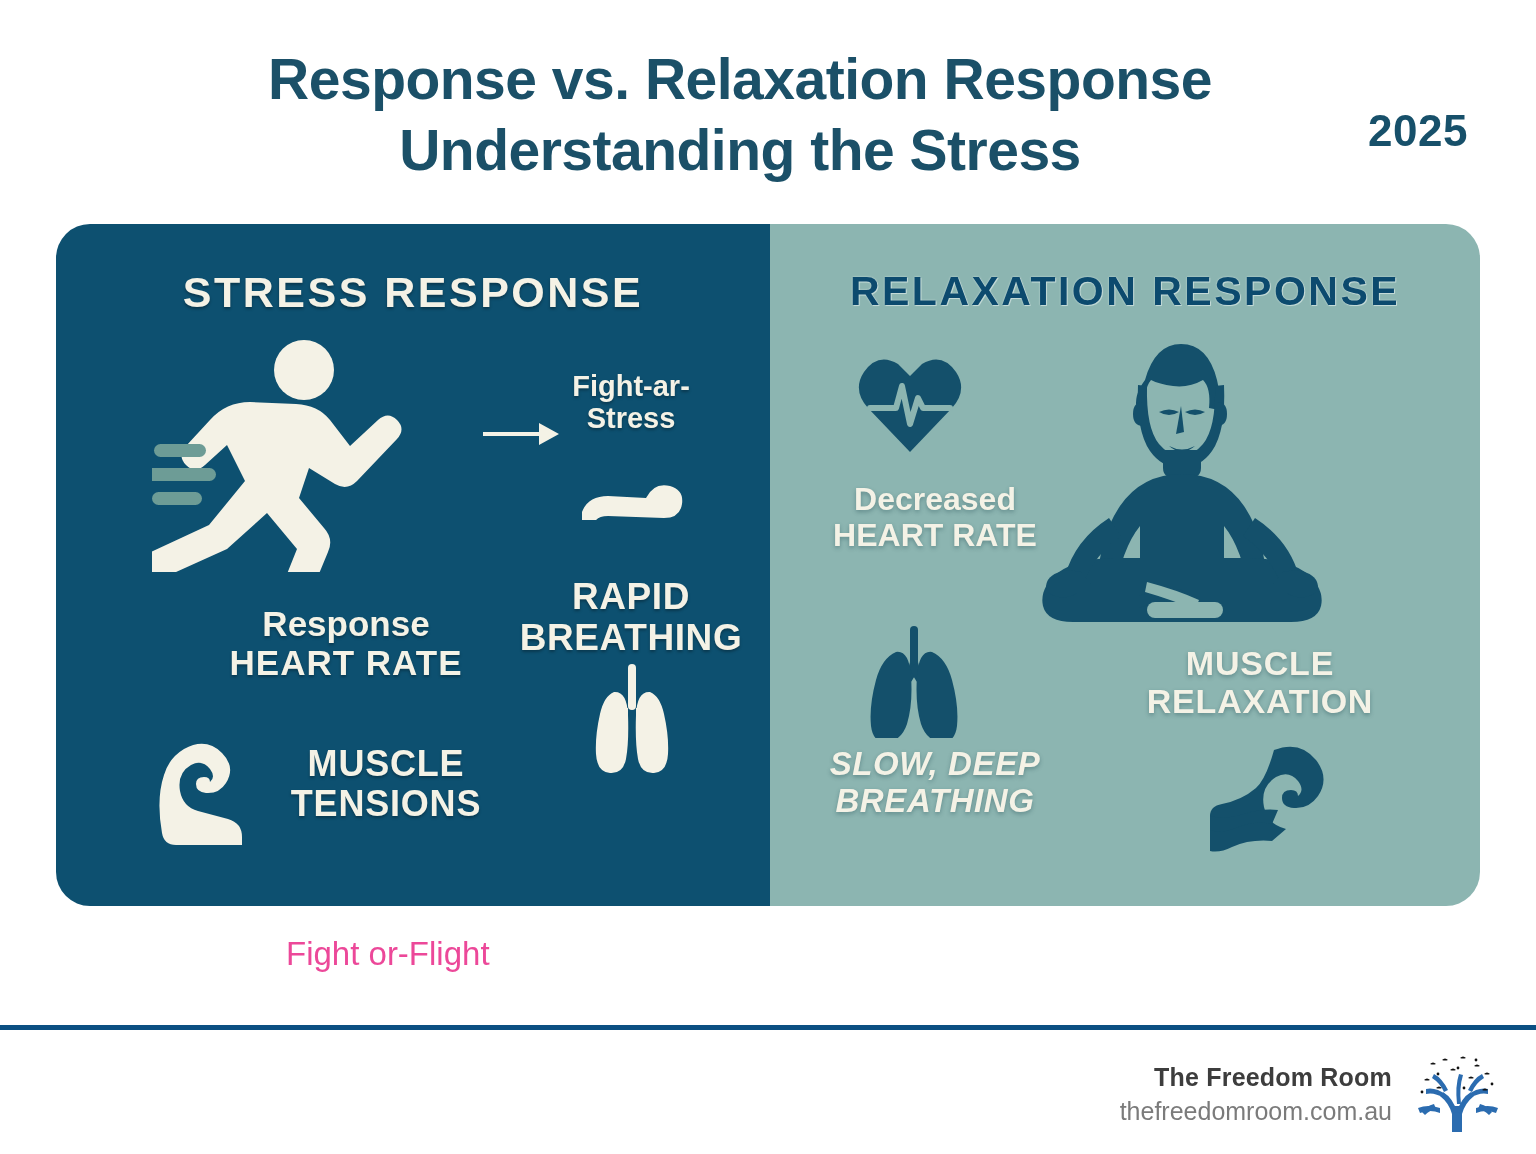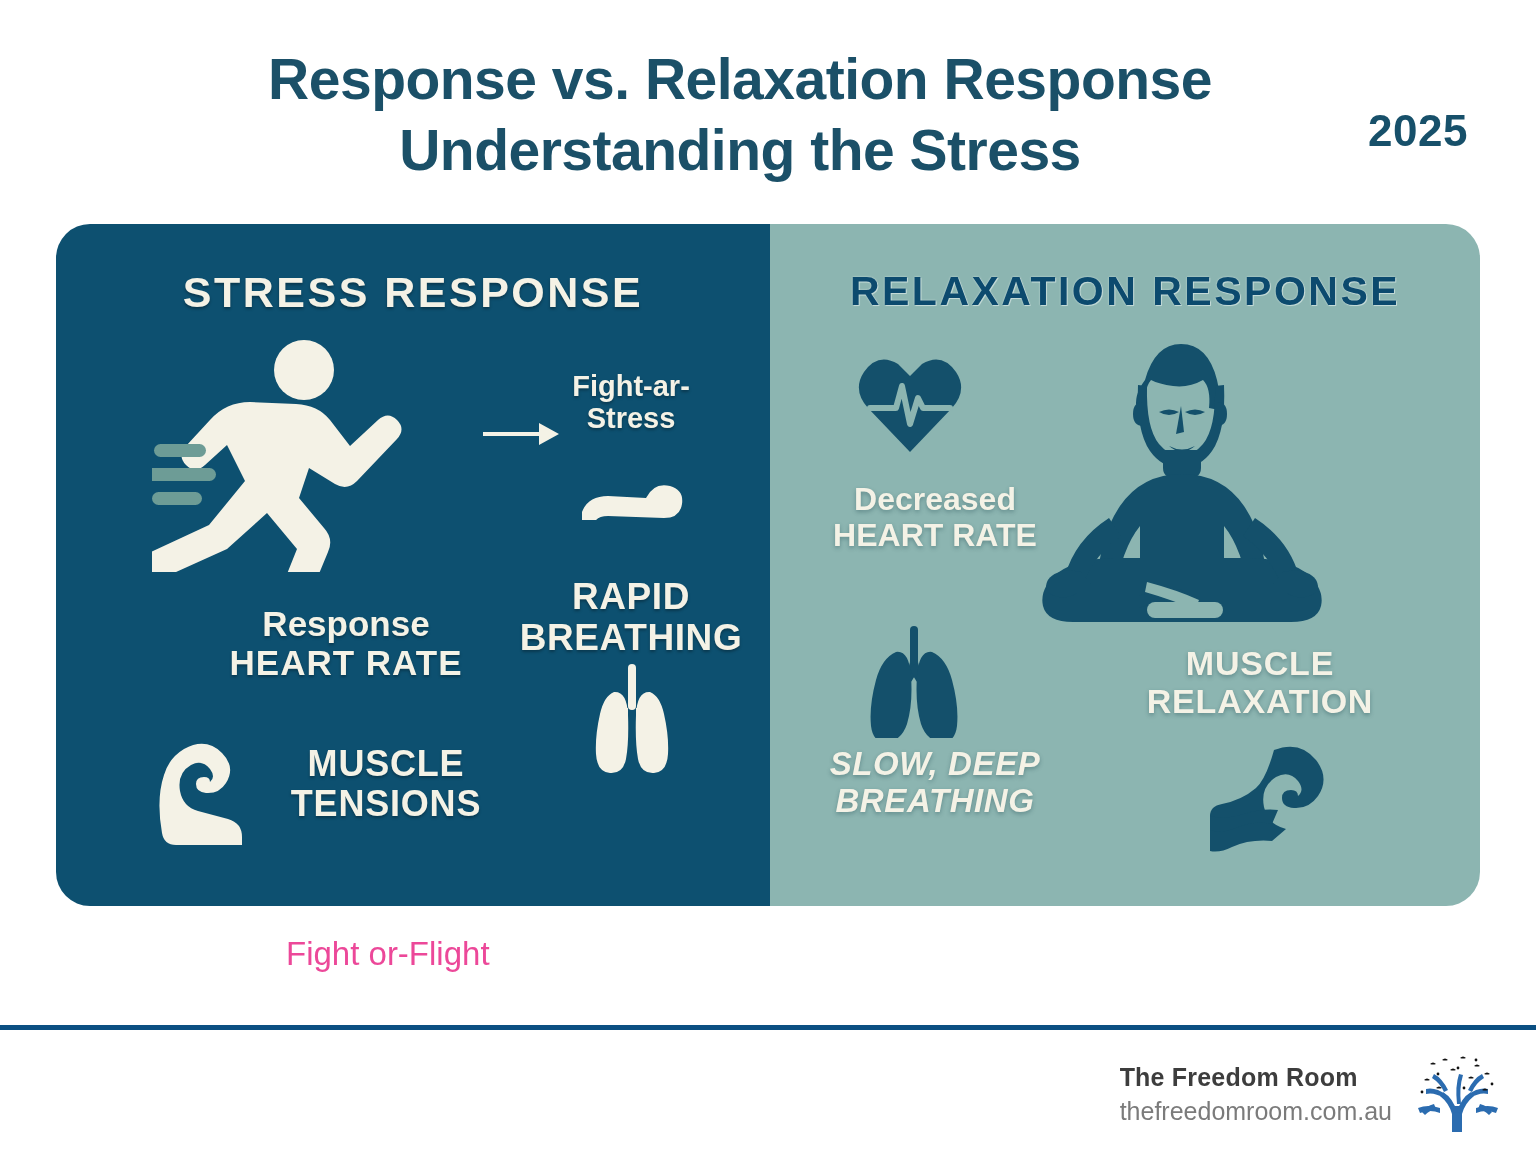--- a/index.html
+++ b/index.html
@@ -161,21 +161,21 @@
     width: 1536px; height: 5px;
     background: #0b4f82;
   }
   #footer {
     position: absolute;
     right: 36px; top: 1054px;
     display: flex;
     align-items: center;
     gap: 22px;
   }
-  #footer-text { }
+  #footer-text { text-align: right; }
   #footer-brand {
     font-size: 25px;
     font-weight: bold;
     color: #3d3d3d;
     letter-spacing: 0.2px;
   }
   #footer-url {
     font-size: 25px;
     color: #7b7b7b;
     margin-top: 5px;

